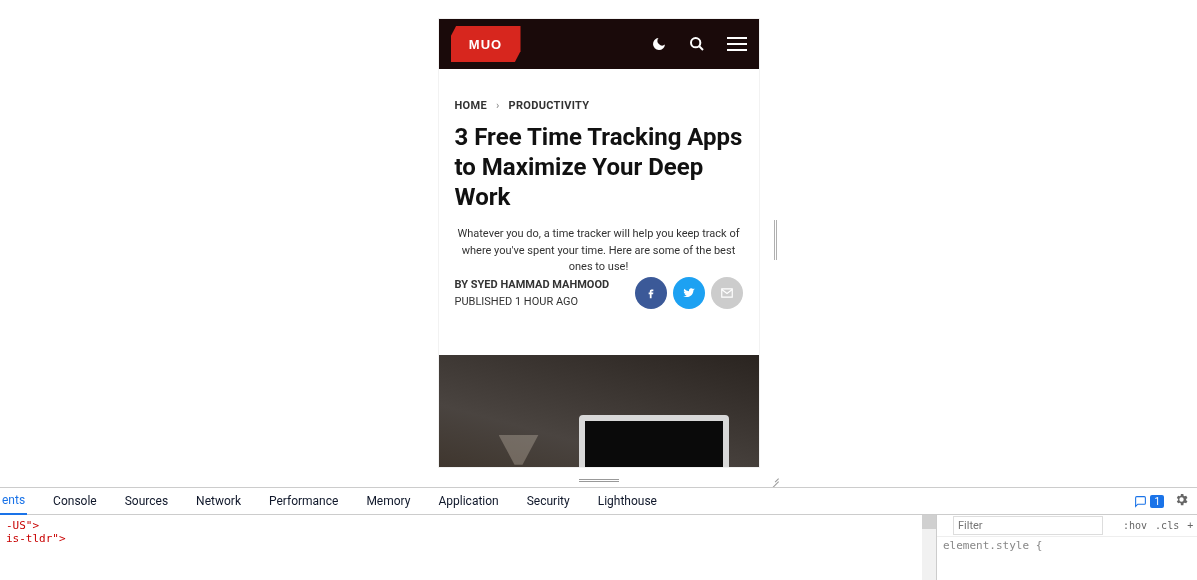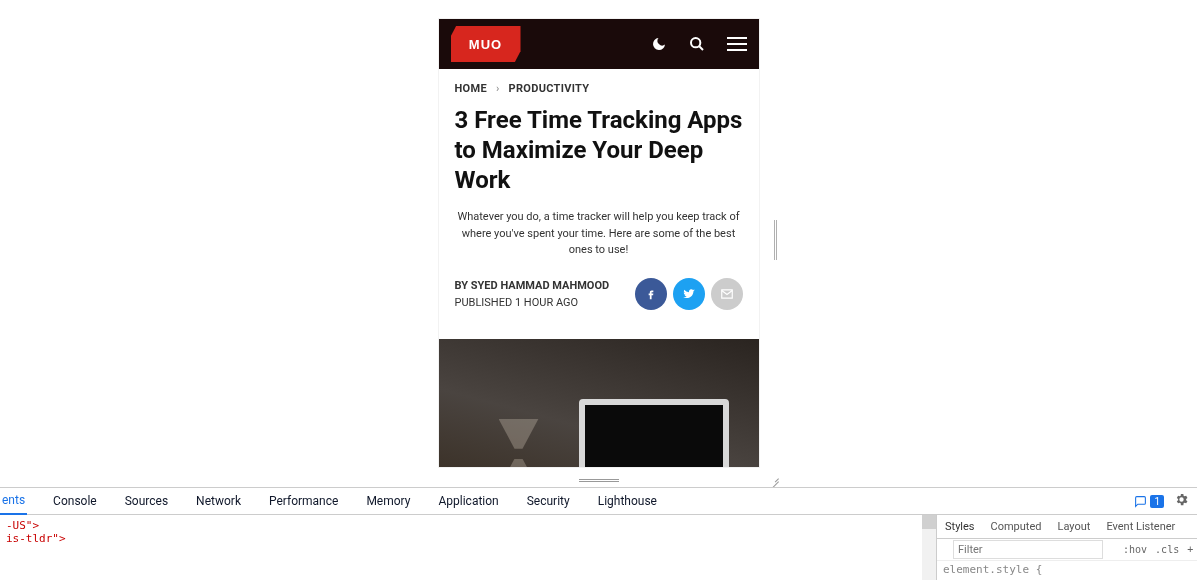--- a/index.html
+++ b/index.html
@@ -49,26 +49,26 @@
     color: #fff;
     font-weight: 800;
     font-size: 13px;
     letter-spacing: 1px;
     font-family: Arial, sans-serif;
   }
   .header-actions { display: flex; align-items: center; gap: 22px; }
   .icon-btn { color: #fff; cursor: pointer; display:flex; align-items:center; }
   .hamburger { width: 20px; height: 14px; display: flex; flex-direction: column; justify-content: space-between; }
   .hamburger div { height: 2px; background: #fff; }
-  .content { padding: 13px 16px; }
+  .content { padding: 30px 16px; }
   .breadcrumbs { font-size: 11px; font-weight: 700; color: #333; letter-spacing: .3px; }
   .breadcrumbs .sep { color: #888; margin: 0 6px; font-weight: 400; }
   .title { font-size: 24px; font-weight: 700; line-height: 1.25; margin-top: 10px; color: #111; }
   .subtitle { font-size: 11px; color: #333; margin-top: 14px; line-height: 1.5; text-align: center; }
-  .meta-row { display:flex; align-items:center; justify-content:space-between; margin-top: 18px; }
+  .meta-row { display:flex; align-items:center; justify-content:space-between; }
   .meta-text { font-size: 11px; color: #333; line-height:1.6; }
   .meta-text .by { font-weight:700; }
   .share-row { display:flex; gap:6px; }
   .share-btn { width:32px; height:32px; border-radius:50%; display:flex; align-items:center; justify-content:center; color:#fff; cursor:pointer; }
   .fb { background:#3b5998; }
   .tw { background:#1da1f2; }
   .em { background:#ccc; }
   .hero { margin-top:14px; height:140px; background: linear-gradient(15deg,#3a3026 0%, #4a4440 40%, #2a2420 100%); position:relative; overflow:hidden; }
   .hourglass { position:absolute; left:60px; bottom:-10px; width:40px; height:70px; }
   .hourglass::before, .hourglass::after { content:""; position:absolute; left:0; width:40px; height:30px; background: rgba(200,190,175,0.35); }
@@ -219,26 +219,20 @@
 
   <div class="dt-body">
     <div class="dt-source">
       <div class="line"><span class="attr">-US"&gt;</span></div>
       <div class="line"></div>
       <div class="line"><span class="attr">is-tldr"&gt;</span></div>
       <div class="dt-source-scroll"></div>
     </div>
 
     <div class="dt-right-panel">
-      <div class="dt-subtabs">
-        <span class="stab active">Styles</span>
-        <span class="stab">Computed</span>
-        <span class="stab">Layout</span>
-        <span class="stab">Event Listener</span>
-      </div>
       <div class="dt-filter-row">
         <input class="dt-filter" placeholder="Filter" style="">
         <span class="dt-pill">:hov</span>
         <span class="dt-pill">.cls</span>
         <span class="dt-pill">+</span>
       </div>
       <div class="dt-style-body">element.style {</div>
     </div>
   </div>
 </div>

